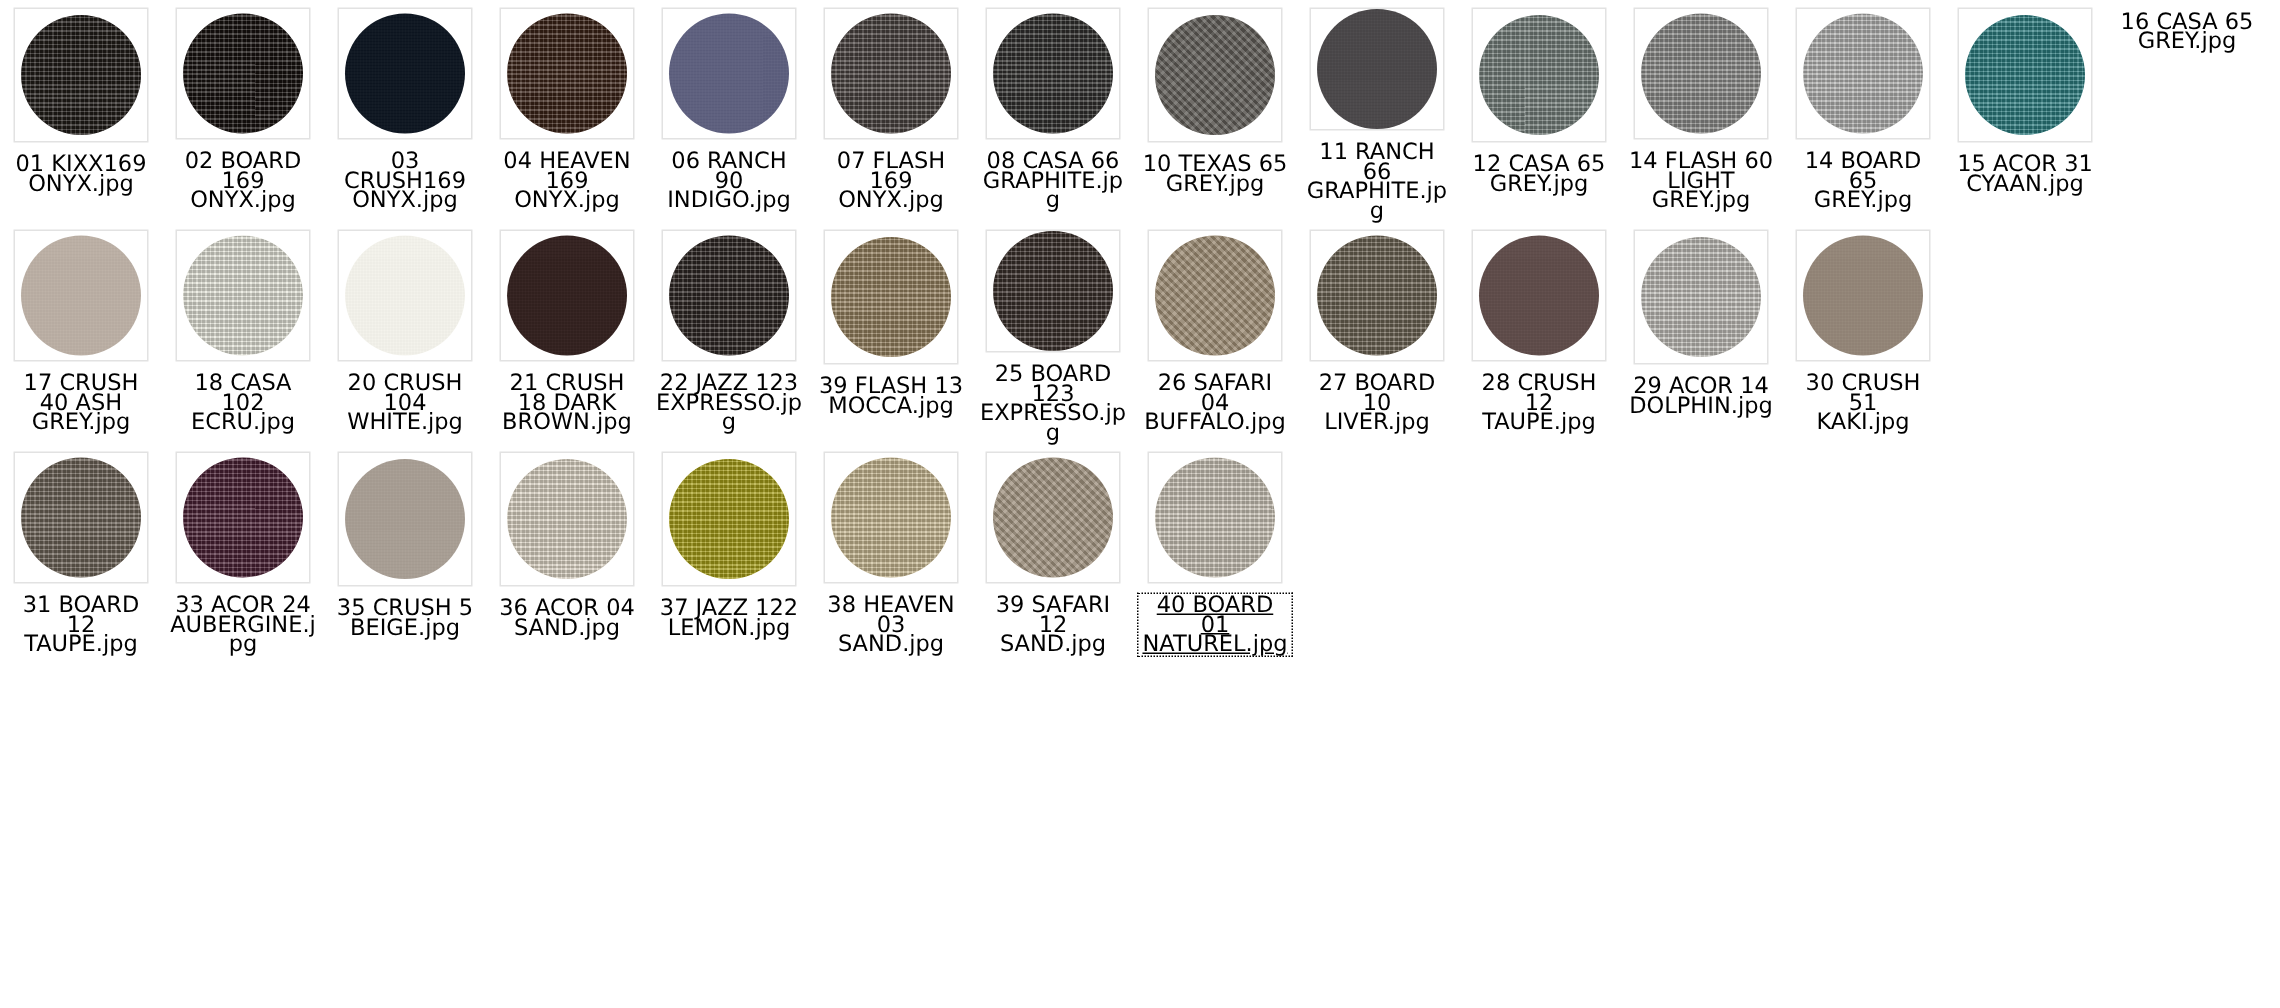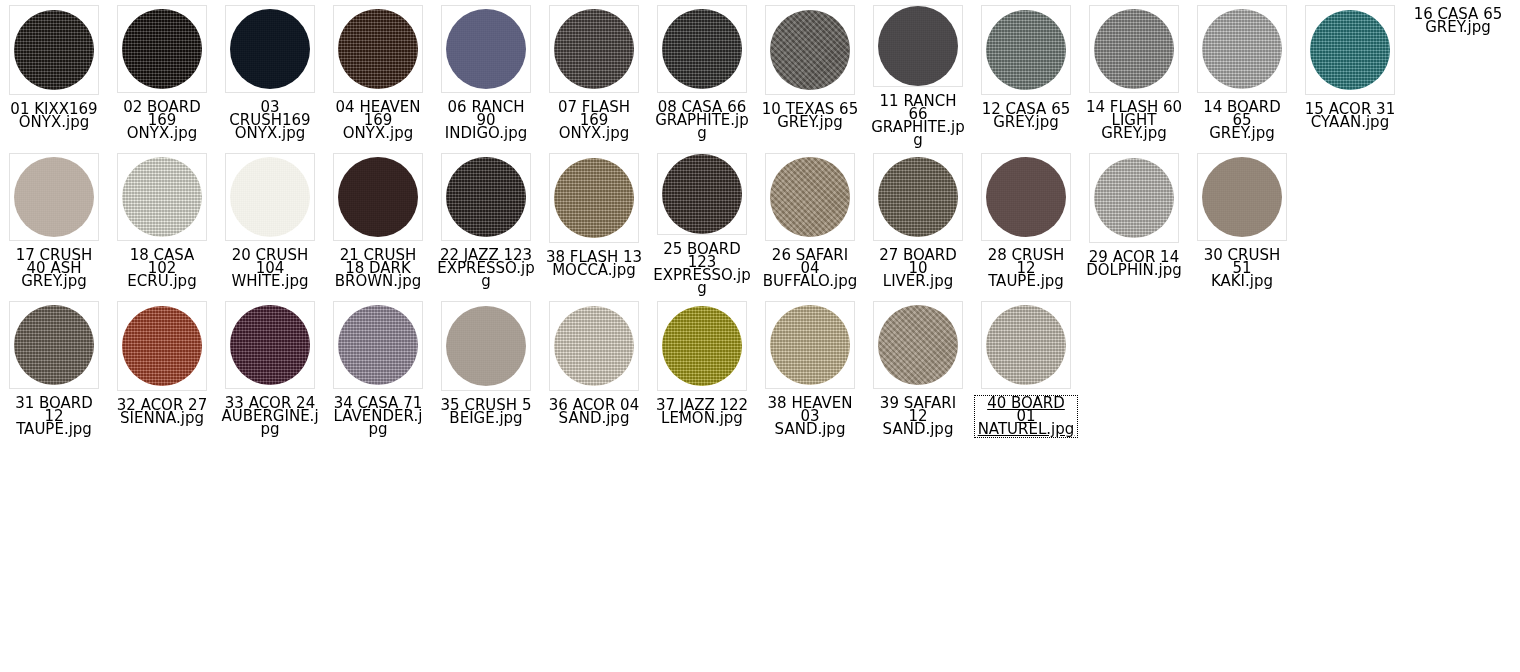--- a/index.html
+++ b/index.html
@@ -232,21 +232,21 @@
         <div class="thumb-box">
           <div class="swatch coarse" style="background: rgb(46, 39, 36);"></div>
         </div>
         <div class="label">22 JAZZ 123
 EXPRESSO.jpg</div>
       </div>
       <div class="tile">
         <div class="thumb-box">
           <div class="swatch coarse" style="background: rgb(150, 130, 95);"></div>
         </div>
-        <div class="label">38 FLASH 13
+        <div class="label">39 FLASH 13
 MOCCA.jpg</div>
       </div>
       <div class="tile">
         <div class="thumb-box">
           <div class="swatch coarse" style="background: rgb(58, 48, 43);"></div>
         </div>
         <div class="label">25 BOARD 123
 EXPRESSO.jpg</div>
       </div>
       <div class="tile">
@@ -288,38 +288,24 @@
     <div class="row">
       <div class="tile">
         <div class="thumb-box">
           <div class="swatch coarse" style="background: rgb(110, 100, 88);"></div>
         </div>
         <div class="label">31 BOARD 12
 TAUPE.jpg</div>
       </div>
       <div class="tile">
         <div class="thumb-box">
-          <div class="swatch coarse" style="background: rgb(168, 67, 42);"></div>
-        </div>
-        <div class="label">32 ACOR 27
-SIENNA.jpg</div>
-      </div>
-      <div class="tile">
-        <div class="thumb-box">
           <div class="swatch coarse" style="background: rgb(74, 32, 52);"></div>
         </div>
         <div class="label">33 ACOR 24
 AUBERGINE.jpg</div>
-      </div>
-      <div class="tile">
-        <div class="thumb-box">
-          <div class="swatch coarse" style="background: rgb(154, 143, 160);"></div>
-        </div>
-        <div class="label">34 CASA 71
-LAVENDER.jpg</div>
       </div>
       <div class="tile">
         <div class="thumb-box">
           <div class="swatch smooth" style="background: rgb(168, 158, 148);"></div>
         </div>
         <div class="label">35 CRUSH 5
 BEIGE.jpg</div>
       </div>
       <div class="tile">
         <div class="thumb-box">

